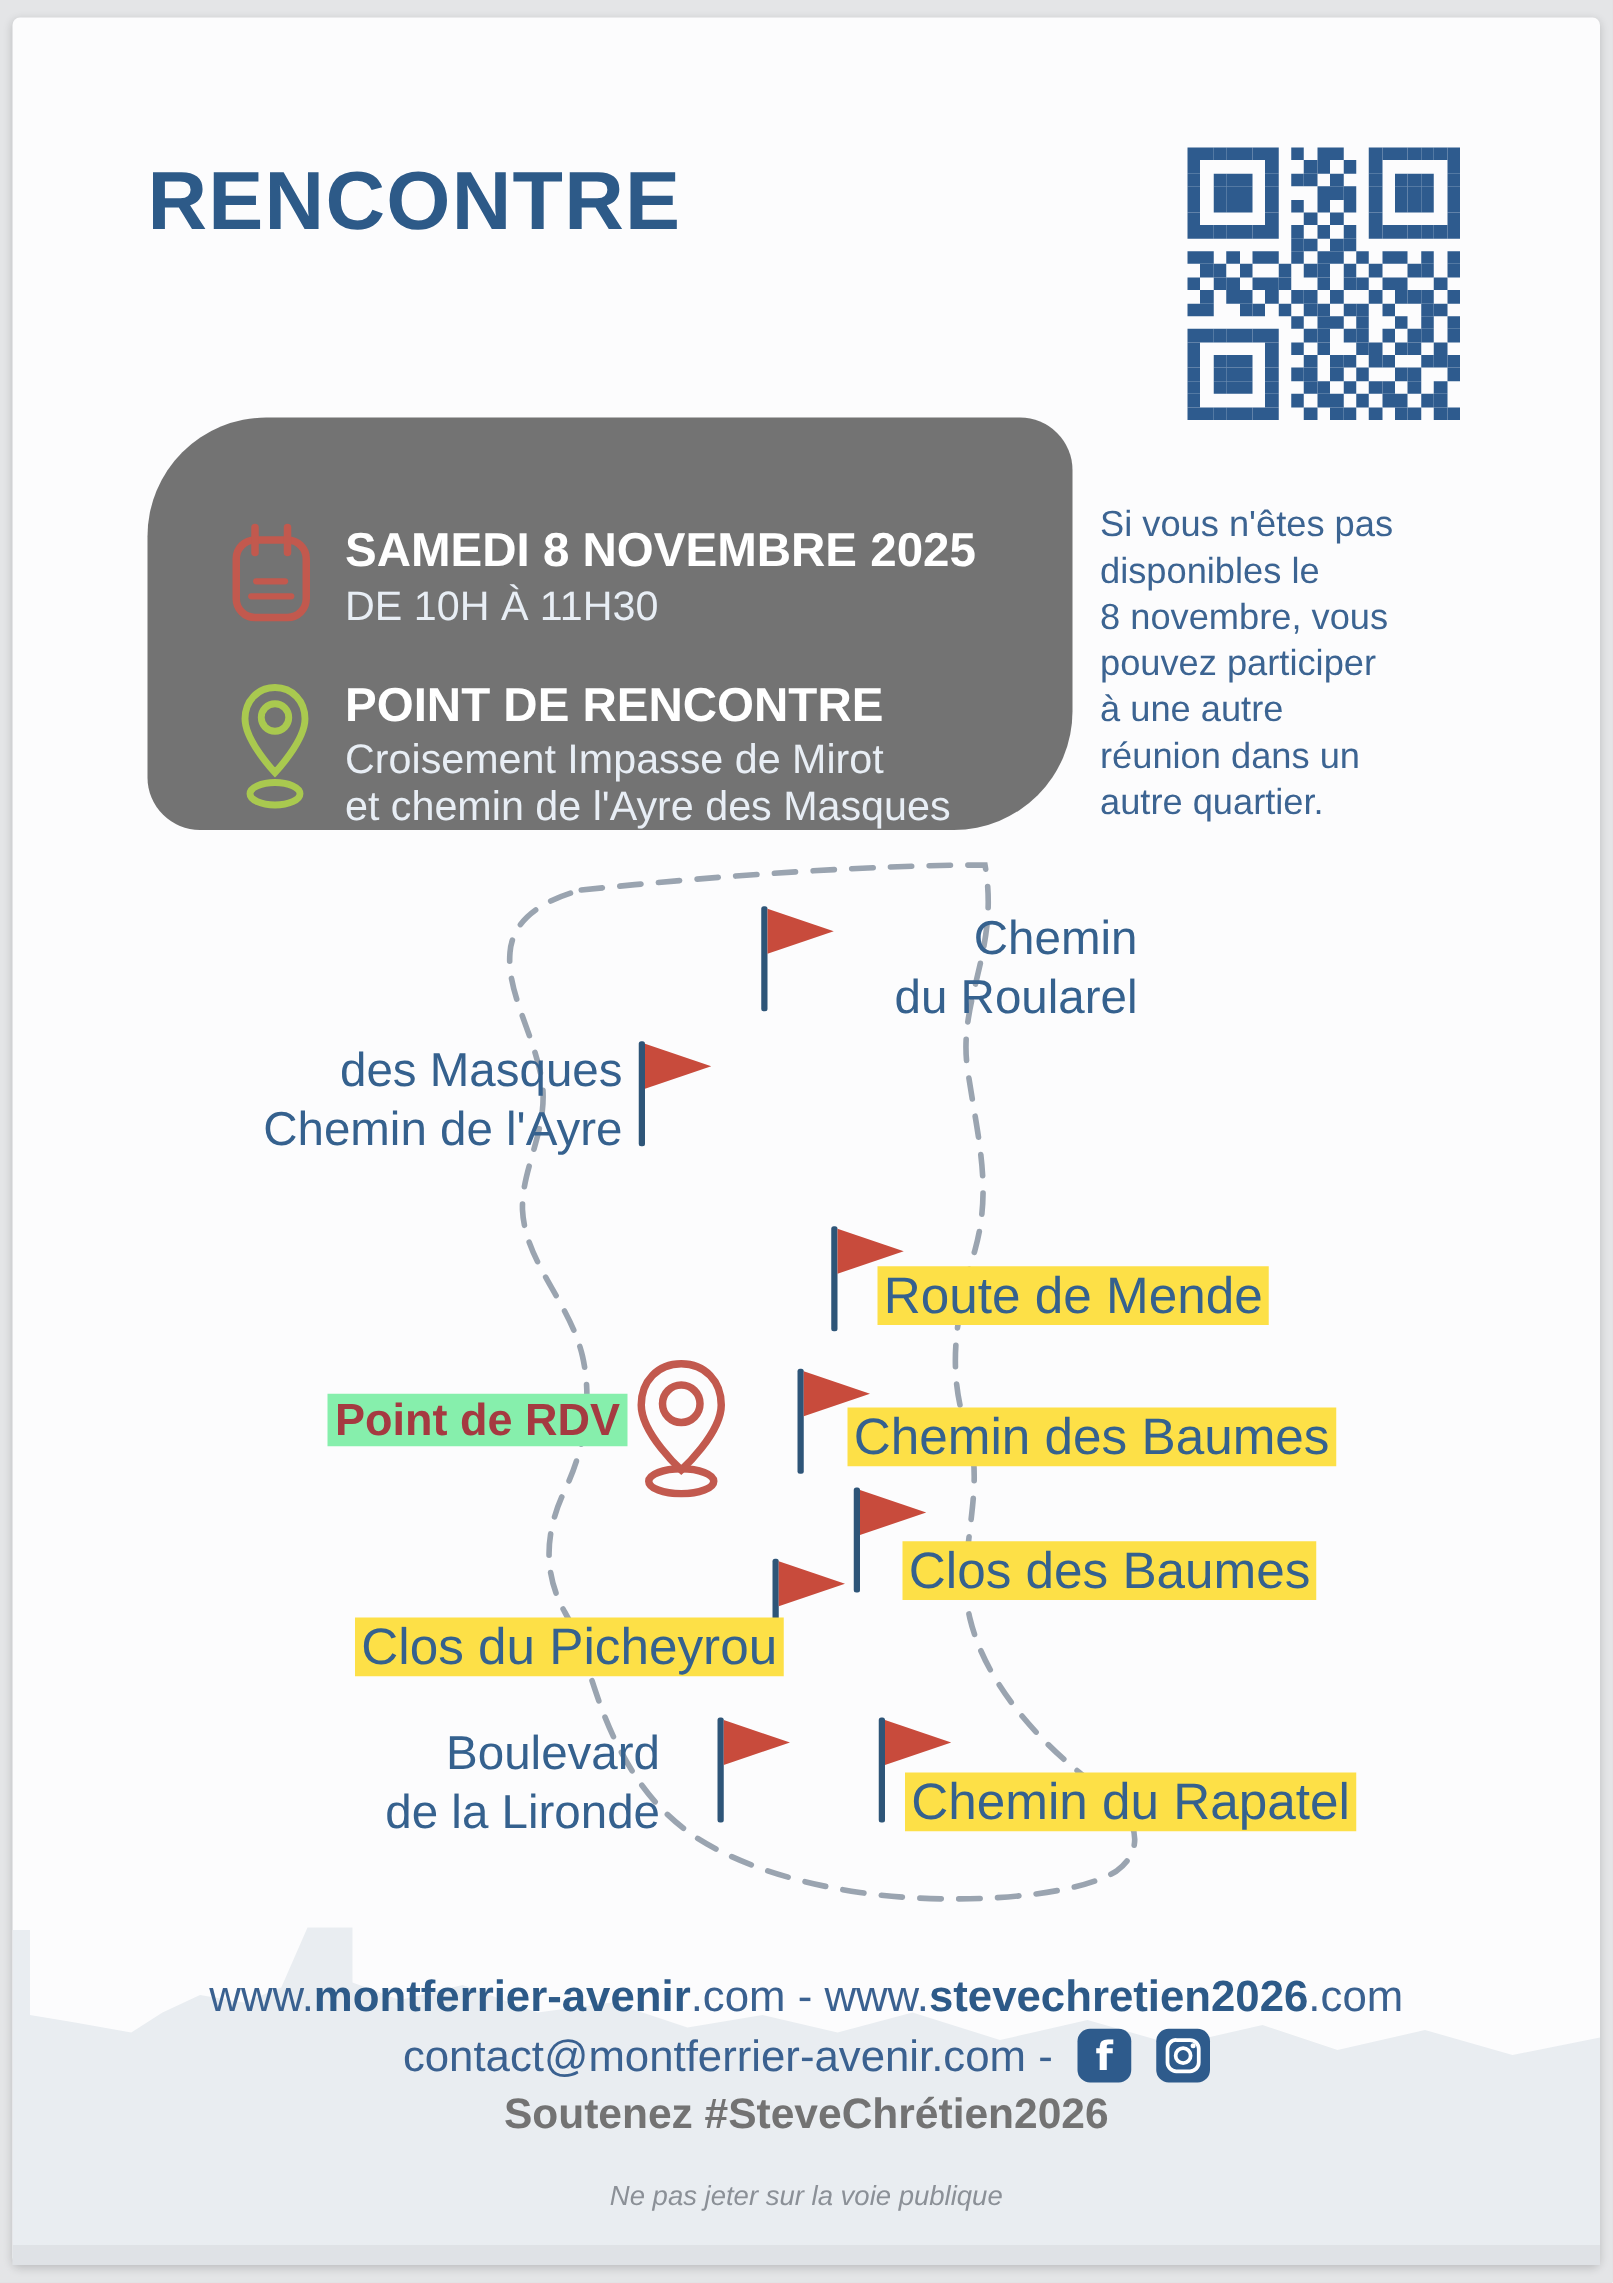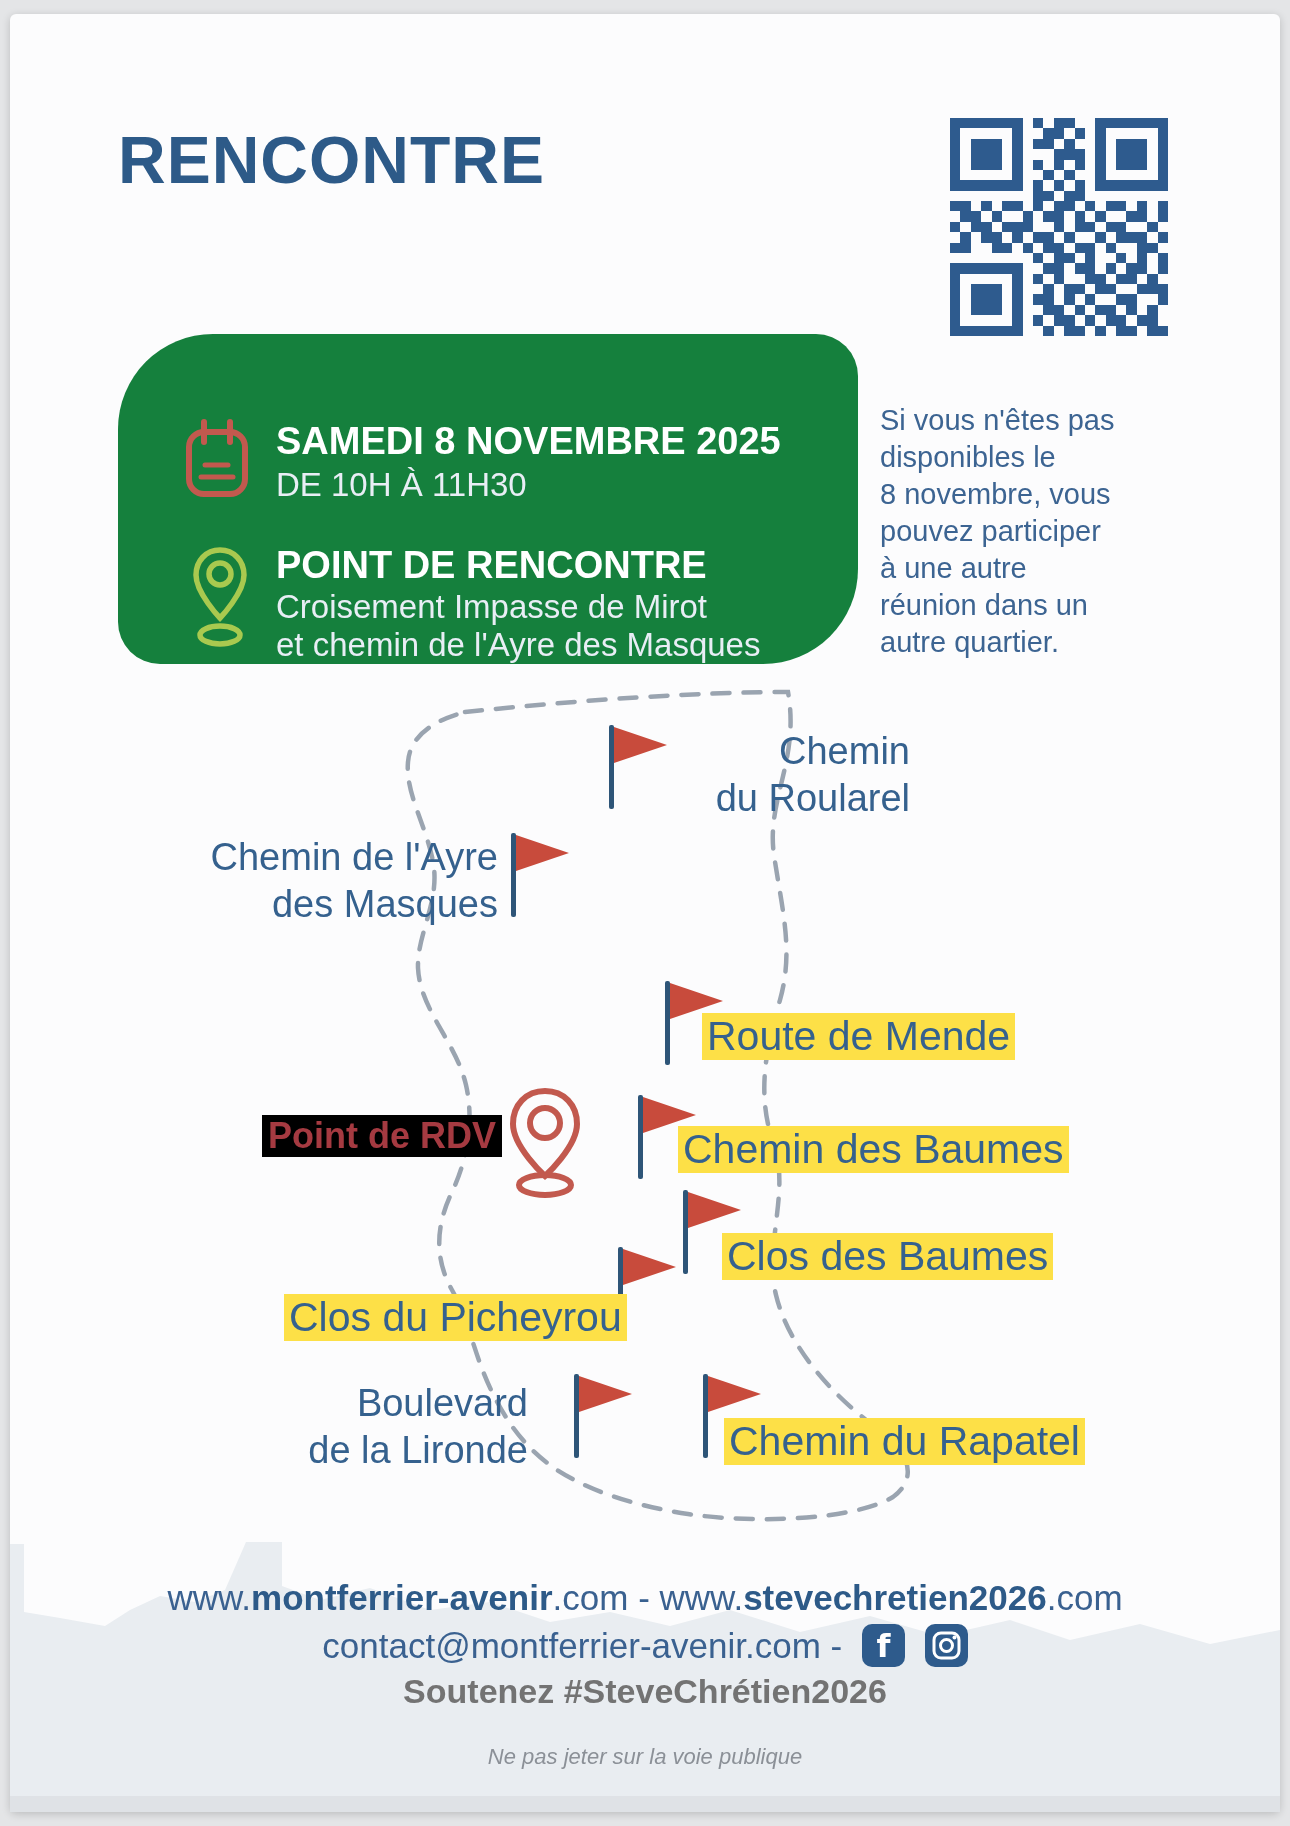--- a/index.html
+++ b/index.html
@@ -13,37 +13,37 @@
   .title1{left:118px;top:122px;font-size:66px;font-weight:bold;color:#2d5a88;letter-spacing:1px;z-index:2;}
   .title2{left:118px;top:212px;font-size:64px;font-weight:400;color:#2f5d8b;letter-spacing:3px;z-index:2;}
 
   
   .qr{left:950px;top:118px;width:218px;height:218px;display:grid;
       grid-template-columns:repeat(21,1fr);grid-template-rows:repeat(21,1fr);z-index:2;}
   .qm{background:transparent;}
   .qm.on{background:#2e5b8e;}
 
   
-  .ibox{left:118px;top:334px;width:740px;height:330px;background:#15803d;
+  .ibox{left:118px;top:334px;width:740px;height:330px;background:#737373;
         border-radius:95px 42px 95px 42px;z-index:2;}
   .ibox .b-title{position:absolute;left:158px;font-size:38px;font-weight:bold;color:#ffffff;white-space:nowrap;}
   .ibox .b-sub{position:absolute;left:158px;font-size:33px;font-weight:400;color:#e8eef5;white-space:nowrap;}
   .icon-slot{position:absolute;left:66px;}
 
   
   .aside{left:880px;top:402px;width:292px;text-align:left;font-size:29px;line-height:37px;
          color:#3c6492;z-index:2;}
 
   
   .mapsvg{left:0;top:0;z-index:1;pointer-events:none;}
   .lbl{position:absolute;font-size:41px;color:#35618e;background:#fde047;padding:0 5px;
        white-space:nowrap;z-index:3;}
   .lbl2{position:absolute;font-size:38px;color:#35618e;text-align:right;line-height:47px;z-index:3;}
   .rdv{position:absolute;left:262px;top:1115px;font-size:36px;font-weight:bold;color:#a53a41;
-       background:#000000;padding:0 6px;white-space:nowrap;z-index:3;}
+       background:#86efac;padding:0 6px;white-space:nowrap;z-index:3;}
   .flag{position:absolute;width:62px;height:84px;z-index:3;}
   .flag .pole{position:absolute;left:0;top:0;width:5px;height:84px;background:#2e5578;border-radius:2px;}
   .flag .tri{position:absolute;left:5px;top:2px;width:0;height:0;
              border-left:53px solid #c84b3c;border-top:18px solid transparent;border-bottom:18px solid transparent;}
 
   
   .f-line1{left:0;top:1578px;width:1290px;text-align:center;font-size:35px;color:#3a6190;z-index:3;}
   .f-line1 b{font-weight:bold;color:#2d5a88;}
   .f-line2{left:0;top:1626px;width:1290px;text-align:center;font-size:35px;color:#3a6190;z-index:3;}
   .soc{display:inline-block;width:43px;height:43px;background:#2e5b8c;border-radius:10px;
@@ -594,22 +594,22 @@
   <div class="flag" style="left:703px;top:1374px">
       <div class="pole"></div>
       <div class="tri"></div>
     </div>
 
   <div class="lbl2" style="left:655px;top:728px;width:255px">
     <div>Chemin</div>
     <div>du Roularel</div>
   </div>
   <div class="lbl2" style="left:168px;top:834px;width:330px">
+    <div>des Masques</div>
     <div>Chemin de l'Ayre</div>
-    <div>des Masques</div>
   </div>
   <div class="lbl" style="left:702px;top:1013px">Route de Mende</div>
   <div class="rdv">Point de RDV</div>
   <span class="abs" style="left:506px;top:1086px;z-index:3">
     <svg width="78" height="112" viewBox="0 0 78 112" fill="none">
       <path d="M39 5 C20 5 7 19 7 38 C7 61 39 90 39 90 C39 90 71 61 71 38 C71 19 58 5 39 5 Z" stroke="#c2594e" stroke-width="6"></path>
       <circle cx="39" cy="37" r="15" stroke="#c2594e" stroke-width="6"></circle>
       <ellipse cx="39" cy="99" rx="26" ry="10" stroke="#c2594e" stroke-width="6"></ellipse>
     </svg>
   </span>

